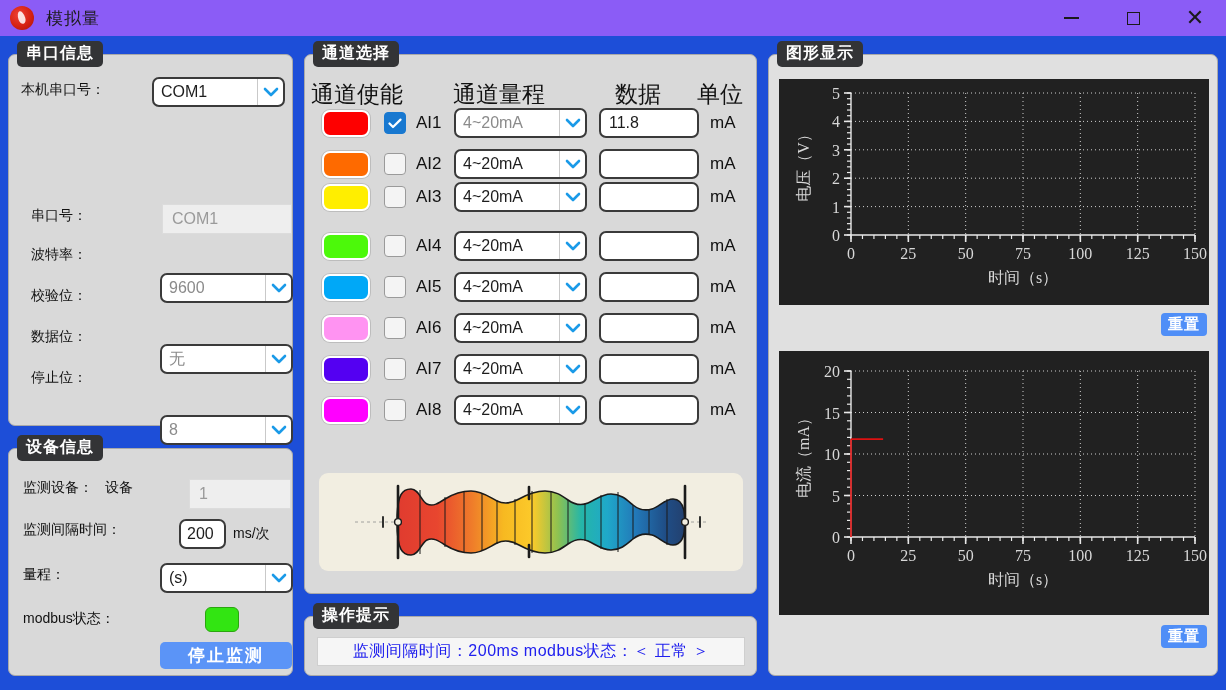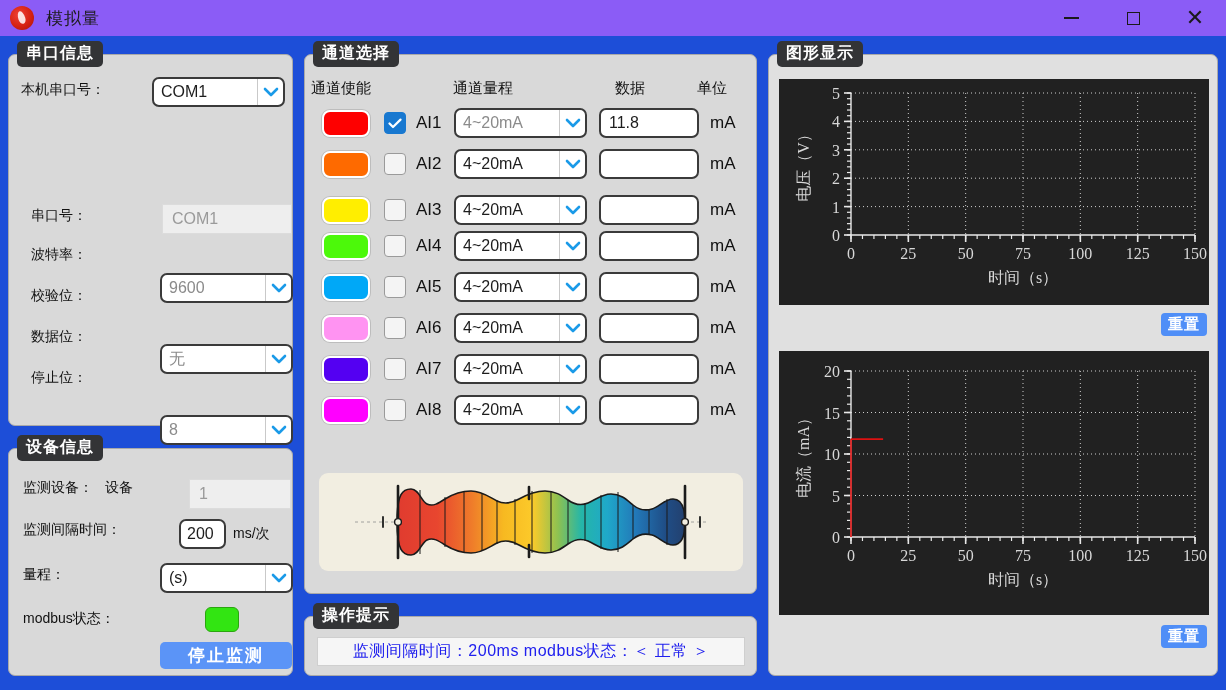--- a/index.html
+++ b/index.html
@@ -99,21 +99,21 @@
     border-radius:4px; padding:2px 7px; letter-spacing:1px; cursor:pointer;
     display:inline-flex; align-items:center; justify-content:center;
   }
 
   .led{
     width:34px; height:25px; background:#32e512; border:1px solid #2aa60f;
     border-radius:6px;
   }
 
   
-  .ch-head{ position:absolute; font-size:15px; color:#111; }
+  .ch-head{ position:absolute; font-size:23px; color:#111; }
   .ch-row{ position:absolute; left:17px; display:flex; align-items:center; height:30px; }
   .swatch{
     width:48px; height:27px; border-radius:8px; border:2px solid #fff;
     box-shadow:0 0 0 1px #bdbdbd;
   }
   .cbox{
     width:22px; height:22px; border-radius:4px; border:1.5px solid #9a9a9a;
     background:#f4f4f4; margin-left:14px; display:flex; align-items:center;
     justify-content:center; cursor:pointer;
   }
@@ -299,21 +299,21 @@
             <span>4~20mA</span>
             <span class="arrow">
               <svg width="16" height="12" viewBox="0 0 16 12">
                 <path d="M2 3 L8 9 L14 3" stroke="#1a9ae8" stroke-width="2.6" fill="none" stroke-linecap="round" stroke-linejoin="round"></path>
               </svg>
             </span>
           </span>
           <span class="textfield" style="width:100px; margin-left:12px;"></span>
           <span class="unit">mA</span>
         </div>
-        <div class="ch-row" style="top: 140px;">
+        <div class="ch-row" style="top: 127px;">
           <span class="swatch" style="background:#ffee00"></span>
           <span class="cbox"></span>
           <span class="ch-name">AI3</span>
           <span class="combo dark" style="width:133px;">
             <span>4~20mA</span>
             <span class="arrow">
               <svg width="16" height="12" viewBox="0 0 16 12">
                 <path d="M2 3 L8 9 L14 3" stroke="#1a9ae8" stroke-width="2.6" fill="none" stroke-linecap="round" stroke-linejoin="round"></path>
               </svg>
             </span>

